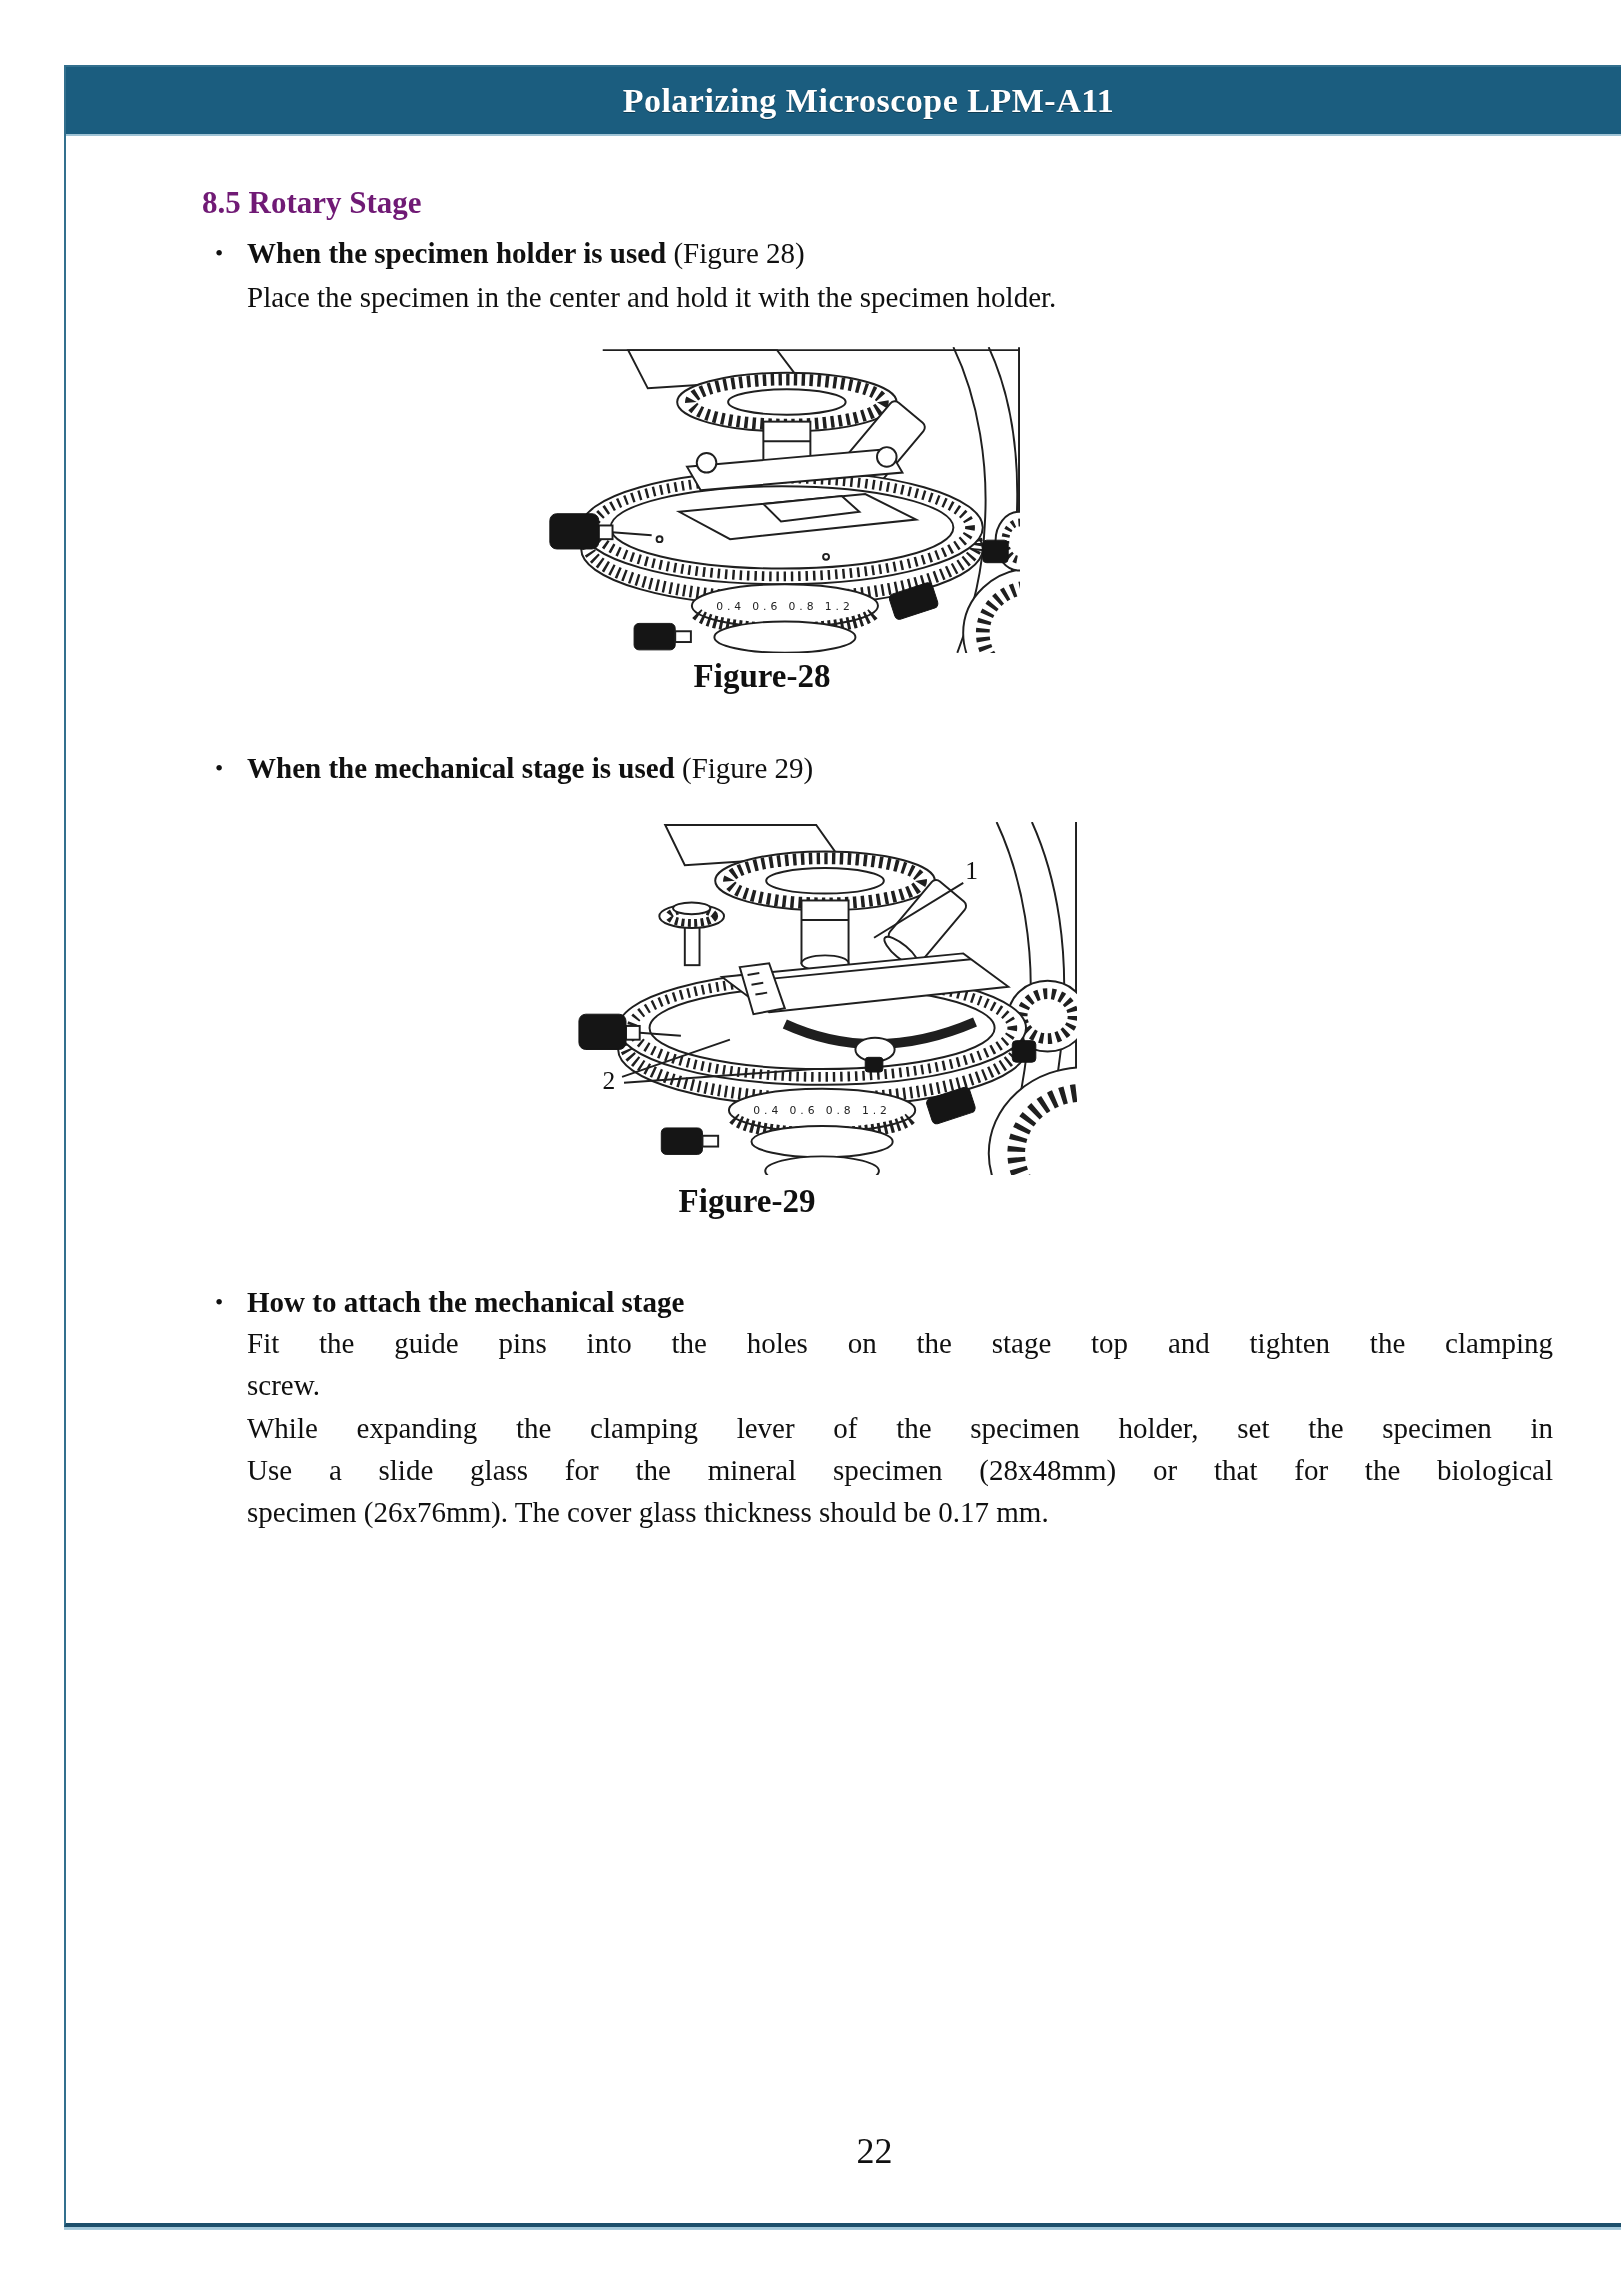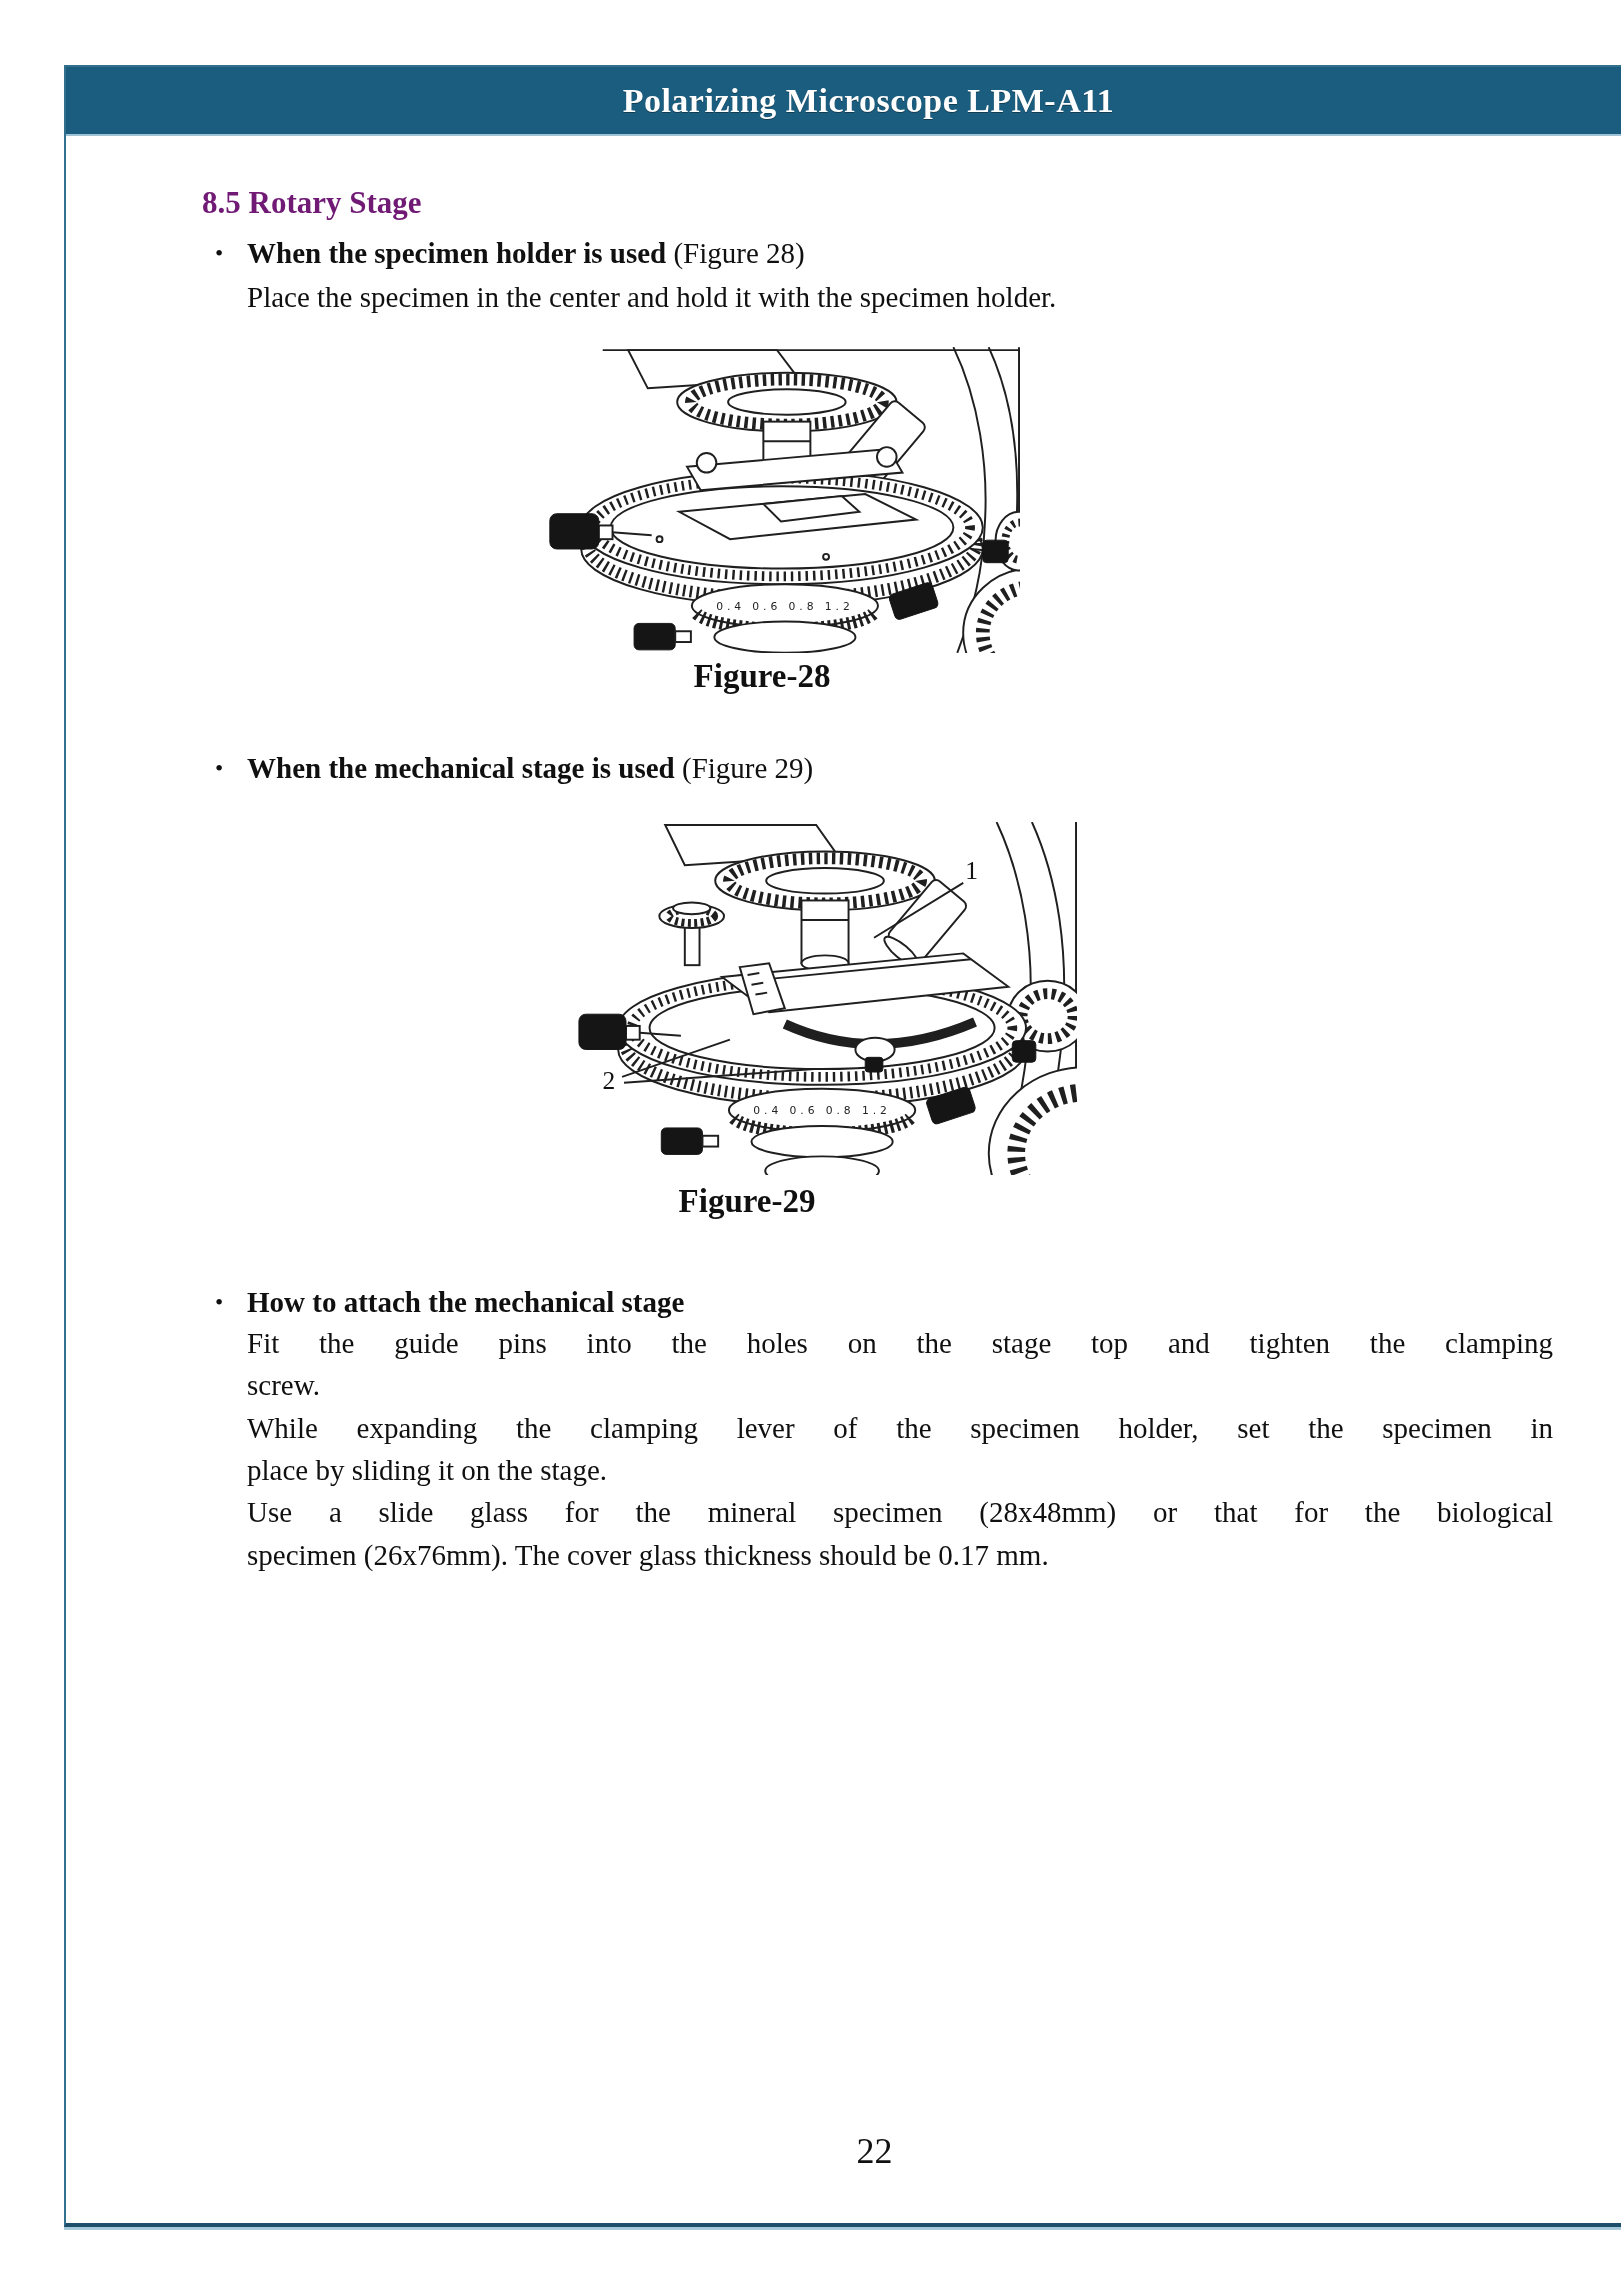--- a/index.html
+++ b/index.html
@@ -261,19 +261,18 @@
   </div>
   <div class="figcap cap29">Figure-29</div>
 
   <div class="bullet-row gap-b3">
     <span class="dot">•</span>
     <span class="txt b-bold">How to attach the mechanical stage</span>
   </div>
   <div class="para-line jline">Fit the guide pins into the holes on the stage top and tighten the clamping</div>
   <div class="para-line">screw.</div>
   <div class="para-line jline">While expanding the clamping lever of the specimen holder, set the specimen in</div>
-  <div class="para-line">place by sliding it on the stage.</div>
   <div class="para-line jline">Use a slide glass for the mineral specimen (28x48mm) or that for the biological</div>
   <div class="para-line">specimen (26x76mm). The cover glass thickness should be 0.17 mm.</div>
 
   <div class="page-number">22</div>
 </div>
 
 
 </body></html>

